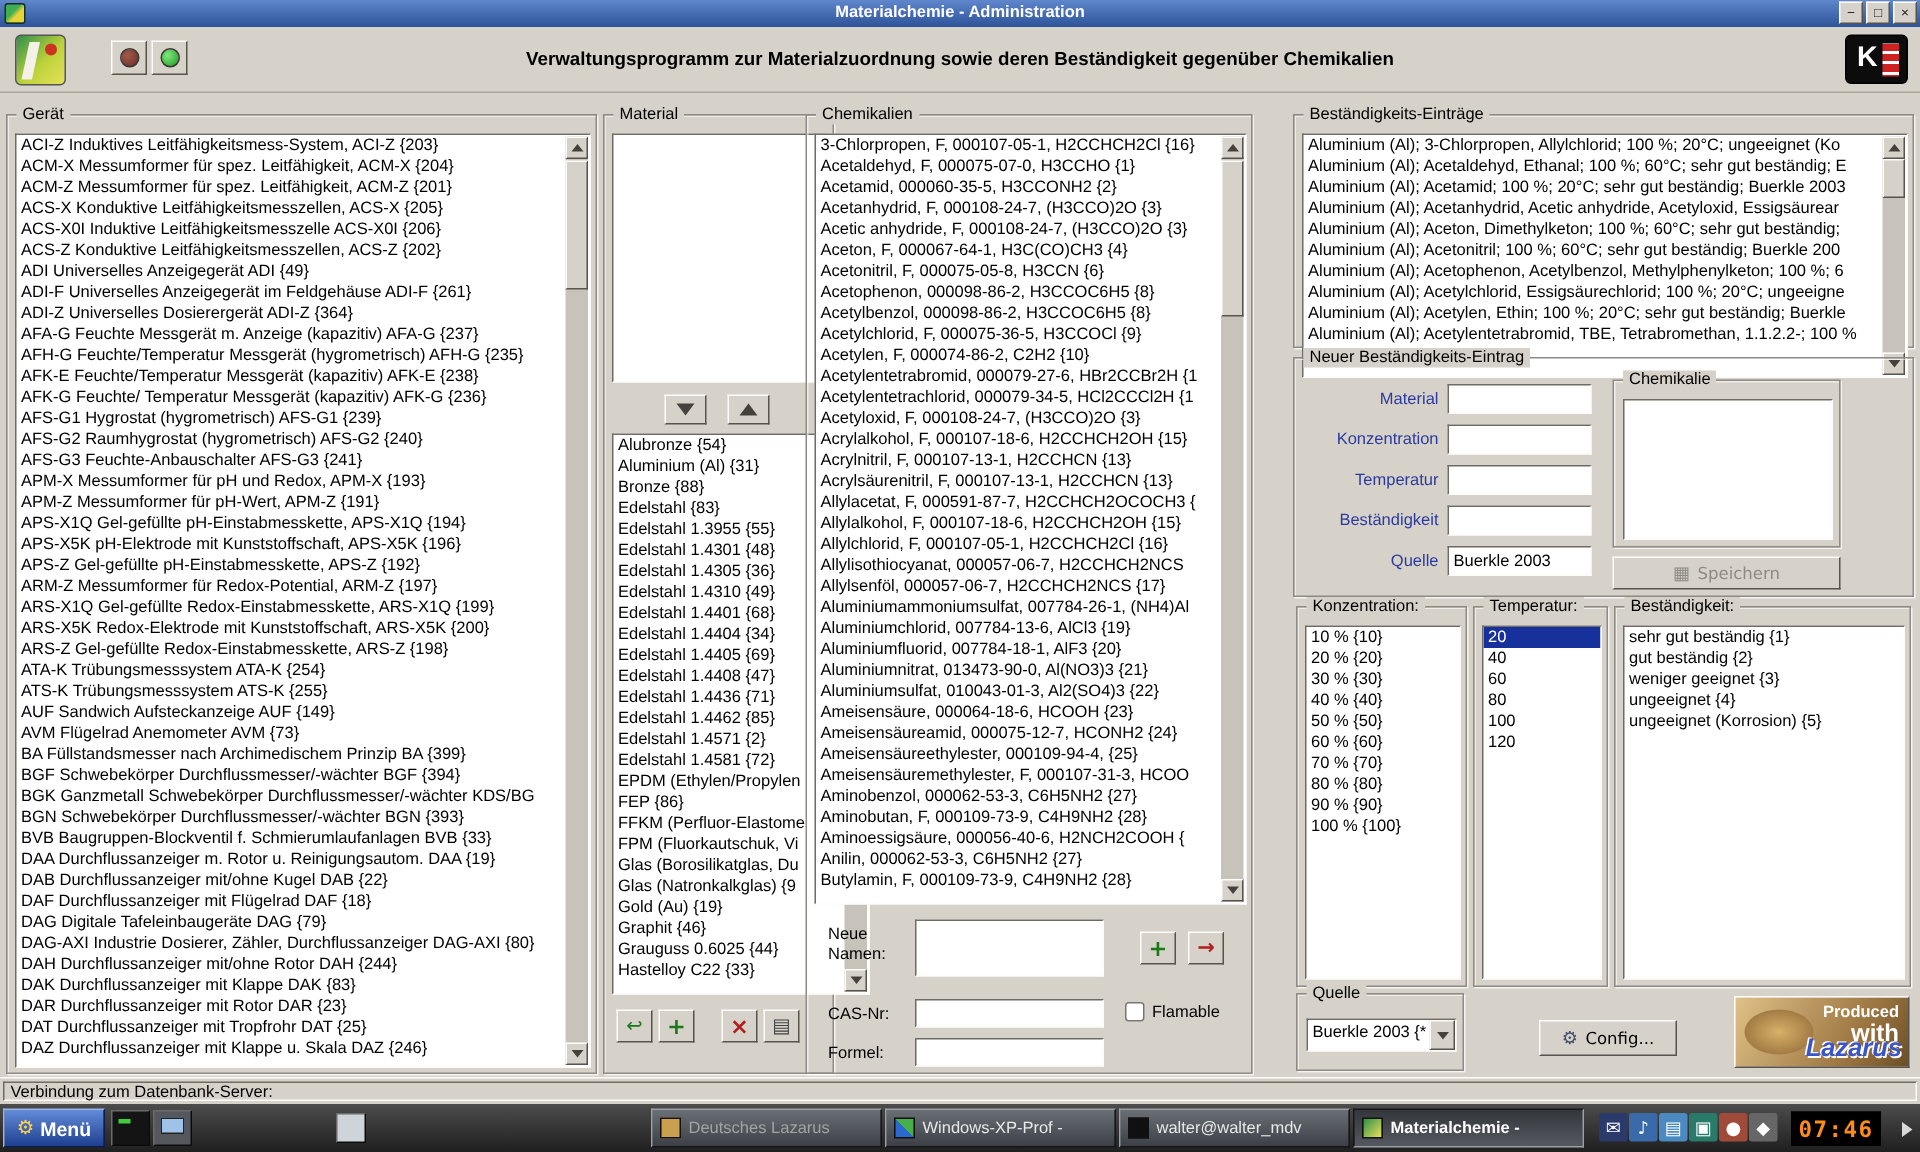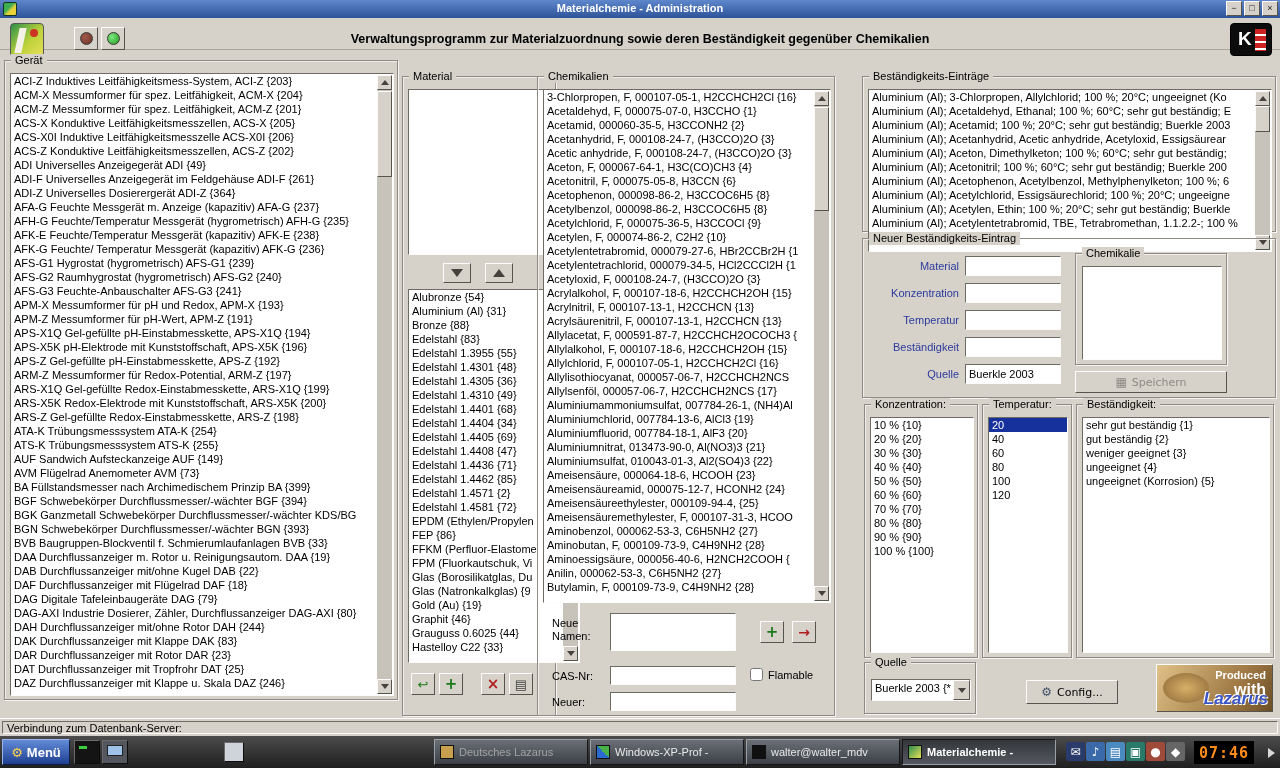--- a/index.html
+++ b/index.html
@@ -14,21 +14,21 @@
               background:linear-gradient(#5f87cc,#2d5399); }
   .tb-icon { position:absolute; left:3px; top:2px; width:14px; height:14px; border-radius:2px;
              background:linear-gradient(135deg,#3fae52 40%,#e8d23a 60%); border:1px solid #12331c; }
   .tb-title { position:absolute; left:0; right:0; top:2px; text-align:center; color:#fff;
               font-weight:bold; font-size:11px; }
   .tb-buttons { position:absolute; right:2px; top:1px; display:flex; gap:2px; }
   .tb-btn { width:16px; height:15px; font-size:9px; line-height:13px; text-align:center;
             color:#222; cursor:default; }
 
   
-  .toolbar { position:absolute; left:0; top:18px; width:1280px; height:32px;
+  .toolbar { position:absolute; left:0; top:18px; width:1280px; height:44px;
              background:#d6d2ca; border-bottom:1px solid #aaa69e; }
   .app-icon { position:absolute; left:10px; top:5px; width:34px; height:34px; border-radius:4px;
               background:linear-gradient(135deg,#2f8f4a,#bcd23a 55%,#e8e05a); border:1px solid #555; }
   .app-icon .stripe { position:absolute; left:6px; top:4px; width:7px; height:25px;
                       background:#f4f2e8; transform:skewX(-12deg); }
   .app-icon .dot { position:absolute; right:5px; top:5px; width:8px; height:8px; border-radius:50%;
                    background:#cc3322; }
   .led-btn { position:absolute; top:9px; width:24px; height:23px; display:flex;
              align-items:center; justify-content:center; }
   .led { width:13px; height:13px; border-radius:50%; border:1px solid #3a3834; }
@@ -146,21 +146,21 @@
   <div class="led-btn raised" style="left:101px">
     <div class="led" style="background:radial-gradient(circle at 35% 35%, #7fe87f, #1f9a1f)"></div>
   </div>
   <div class="heading">Verwaltungsprogramm zur Materialzuordnung sowie deren Beständigkeit gegenüber Chemikalien</div>
   <div class="kobold">
     <span class="k">K</span>
     <div class="mark"></div>
   </div>
 </div>
 
-<div class="gb" style="left:4px;top:60px;width:394px;height:640px">
+<div class="gb" style="left:4px;top:76px;width:394px;height:640px">
   <div class="t">Gerät</div>
   <div class="listbox pad-sb" style="left:5px;top:12px;width:384px;height:623px">
     <div class="sb">
       <div class="sbtn raised up">
           <span class="tri-up"></span>
         </div>
       <div class="thumb raised" style="top:16px;height:86px"></div>
       <div class="sbtn raised dn">
           <span class="tri-dn"></span>
         </div>
@@ -319,21 +319,21 @@
     </div>
   <div class="lab" style="left:14px;top:540px">Neue</div>
   <div class="lab" style="left:14px;top:553px">Namen:</div>
   <input class="edit" style="left: 72px; top: 536px; width: 126px; height: 38px;">
   <div class="btn raised icon" style="left:222px;top:544px;width:24px;height:22px;color:#1a7a1a;font-weight:bold;font-size:15px">+</div>
   <div class="btn raised icon" style="left:254px;top:544px;width:24px;height:22px;color:#b02020;font-weight:bold;font-size:14px">→</div>
   <div class="lab" style="left:14px;top:593px">CAS-Nr:</div>
   <input class="edit" style="left: 72px; top: 589px; width: 126px; height: 19px;">
   <input type="checkbox" style="position: absolute; left: 212px; top: 591px; width: 13px; height: 13px;">
   <div class="lab" style="left:230px;top:592px">Flamable</div>
-  <div class="lab" style="left:14px;top:619px">Neuer:</div>
+  <div class="lab" style="left:14px;top:619px">Formel:</div>
   <input class="edit" style="left: 72px; top: 615px; width: 126px; height: 19px;">
 </div>
 
 <div class="gb" style="left:862px;top:76px;width:414px;height:156px">
   <div class="t">Beständigkeits-Einträge</div>
   <div class="listbox pad-sb" style="left:5px;top:12px;width:404px;height:163px">
     <div class="sb">
       <div class="sbtn raised up">
           <span class="tri-up"></span>
         </div>

